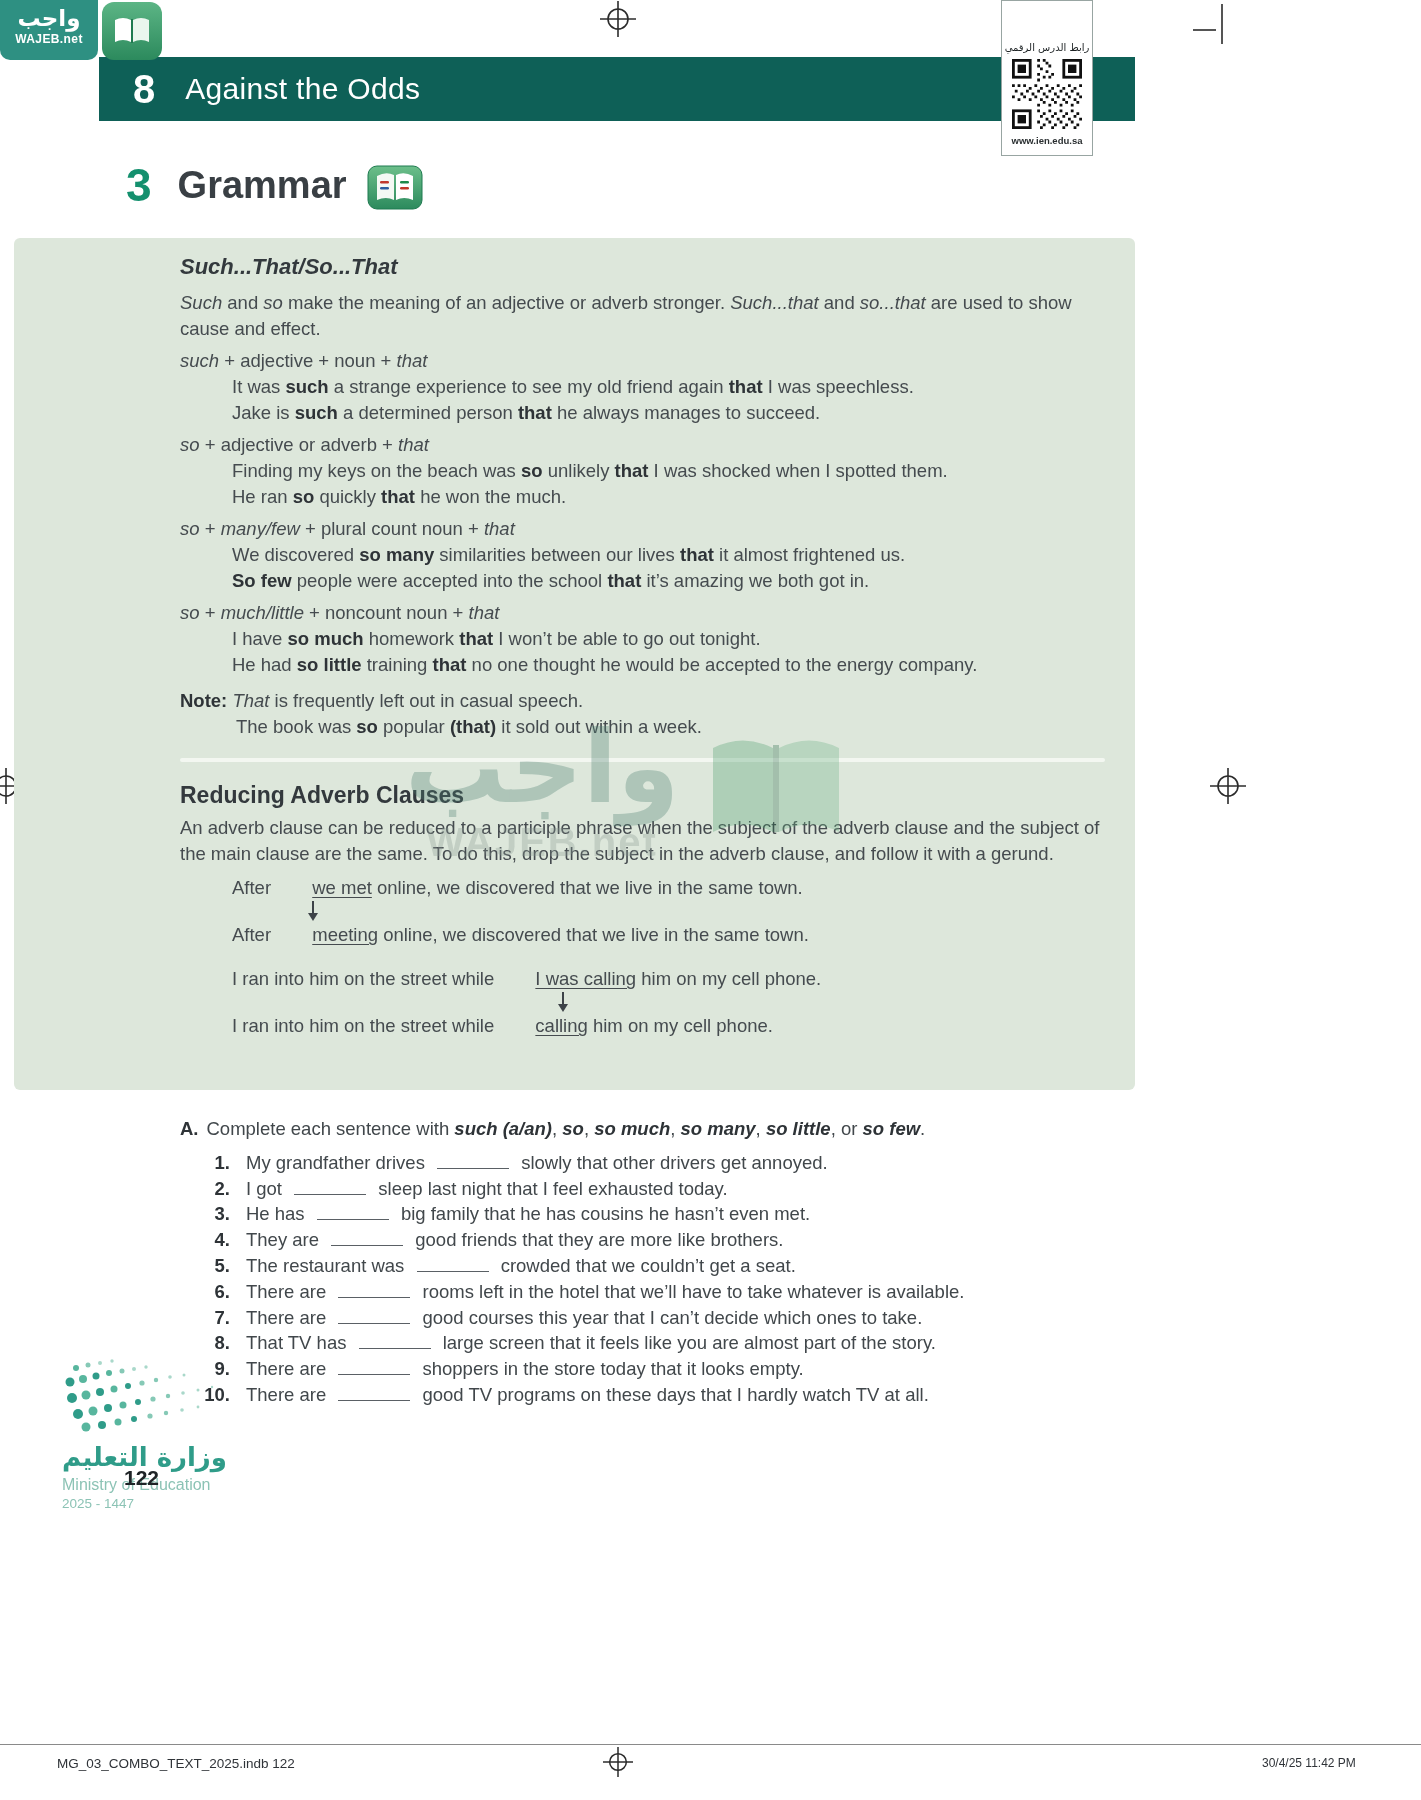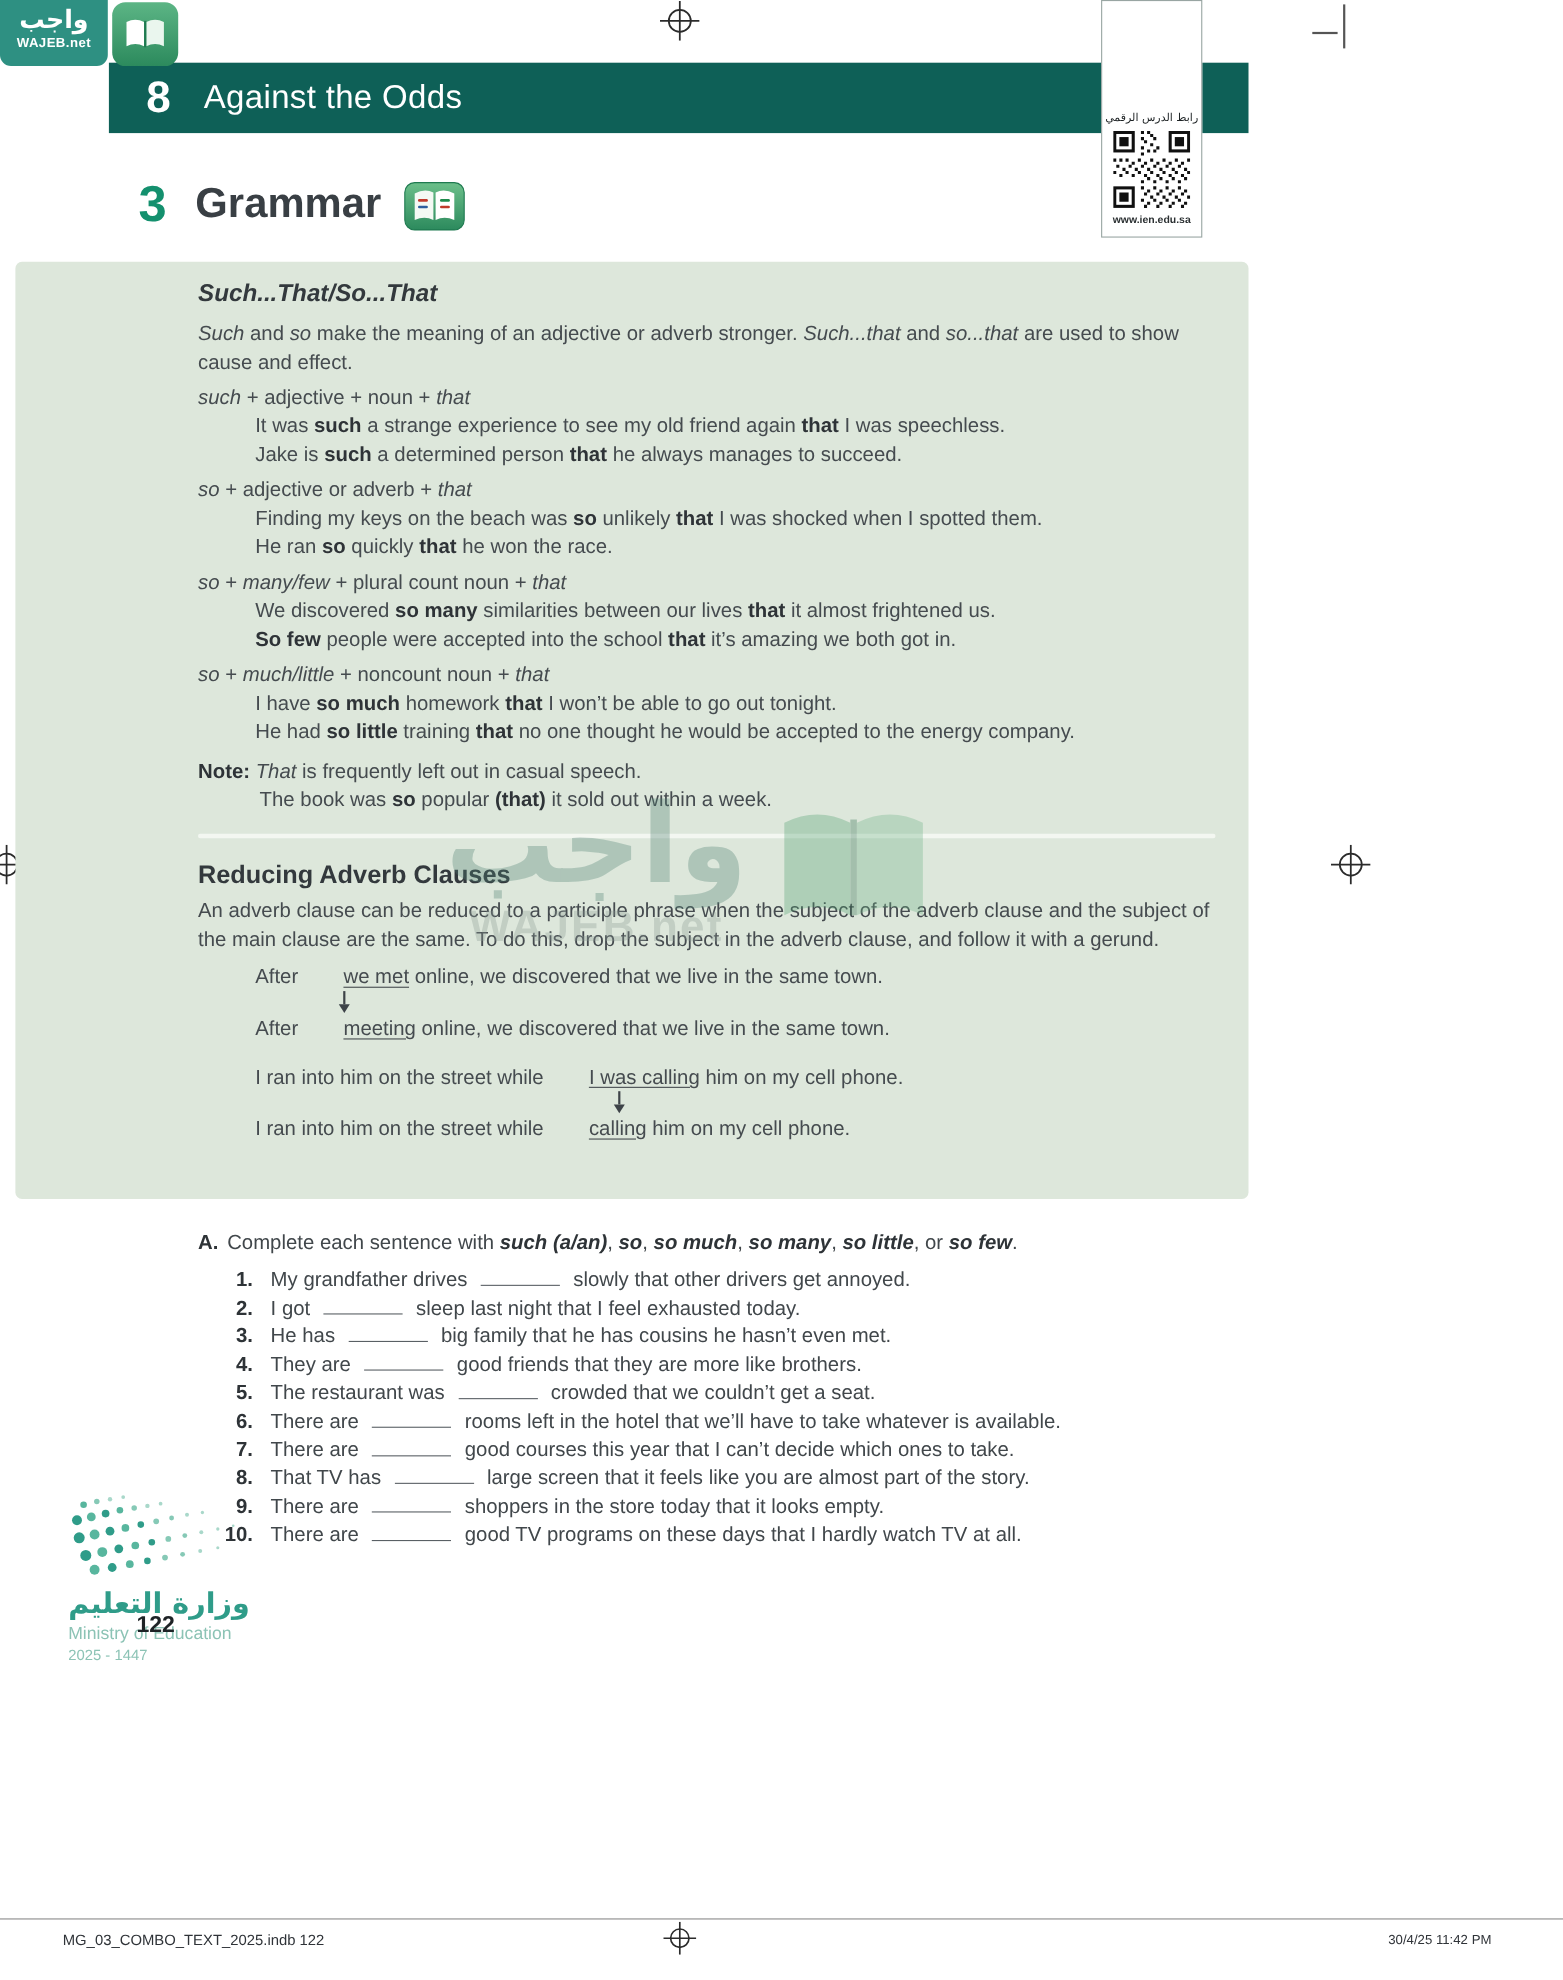--- a/index.html
+++ b/index.html
@@ -21,21 +21,21 @@
   
   .wajeb { position:absolute; left:0; top:0; display:flex; z-index:3; }
   .wajeb-txt { width:98px; height:60px; background:#2e9082; color:#fff; text-align:center;
                padding-top:5px; border-radius:0 0 10px 10px; }
   .wajeb-ar { font-family:"DejaVu Sans",sans-serif; font-size:23px; font-weight:bold; line-height:27px; }
   .wajeb-en { font-size:12px; font-weight:bold; letter-spacing:.4px; }
   .wajeb-iconbox { width:60px; height:58px; margin-left:4px; margin-top:2px; border-radius:12px;
                    background:linear-gradient(#5cb585,#2c8a5d); display:flex; align-items:center; justify-content:center; }
 
   
-  .qr-box { position:absolute; left:1001px; top:0; width:92px; height:216px; background:#fff;
+  .qr-box { position:absolute; left:1001px; top:0; width:92px; height:156px; background:#fff;
             border:1px solid #98a5a2; z-index:4; display:flex; flex-direction:column; align-items:center;
             justify-content:flex-end; padding-bottom:9px; }
   .qr-label { font-family:"DejaVu Sans",sans-serif; font-size:10px; color:#1d2224; margin-bottom:6px; white-space:nowrap; }
   .qr-svg { width:70px; height:70px; }
   .qr-url { font-size:9.5px; font-weight:bold; color:#2a2f31; margin-top:6px; }
 
   
   .section-head { position:absolute; left:126px; top:158px; display:flex; align-items:center; }
   .section-num { font-size:46px; font-weight:bold; color:#14906e; }
   .section-title { font-size:38px; font-weight:bold; color:#393f44; margin-left:26px; }
@@ -197,21 +197,21 @@
     <div class="examples">
       <p class="para"><span>It was </span><span class="seg-b">such</span><span> a strange experience to see my old friend again </span><span class="seg-b">that</span><span> I was speechless.</span></p>
       <p class="para"><span>Jake is </span><span class="seg-b">such</span><span> a determined person </span><span class="seg-b">that</span><span> he always manages to succeed.</span></p>
     </div>
   </div>
 
   <div class="pattern">
     <p class="para"><span class="seg-i">so</span><span> + adjective or adverb + </span><span class="seg-i">that</span></p>
     <div class="examples">
       <p class="para"><span>Finding my keys on the beach was </span><span class="seg-b">so</span><span> unlikely </span><span class="seg-b">that</span><span> I was shocked when I spotted them.</span></p>
-      <p class="para"><span>He ran </span><span class="seg-b">so</span><span> quickly </span><span class="seg-b">that</span><span> he won the race.</span></p>
+      <p class="para"><span>He ran </span><span class="seg-b">so</span><span> quickly </span><span class="seg-b">that</span><span> he won the much.</span></p>
     </div>
   </div>
 
   <div class="pattern">
     <p class="para"><span class="seg-i">so</span><span> + </span><span class="seg-i">many/few</span><span> + plural count noun + </span><span class="seg-i">that</span></p>
     <div class="examples">
       <p class="para"><span>We discovered </span><span class="seg-b">so many</span><span> similarities between our lives </span><span class="seg-b">that</span><span> it almost frightened us.</span></p>
       <p class="para"><span class="seg-b">So few</span><span> people were accepted into the school </span><span class="seg-b">that</span><span> it’s amazing we both got in.</span></p>
     </div>
   </div>

